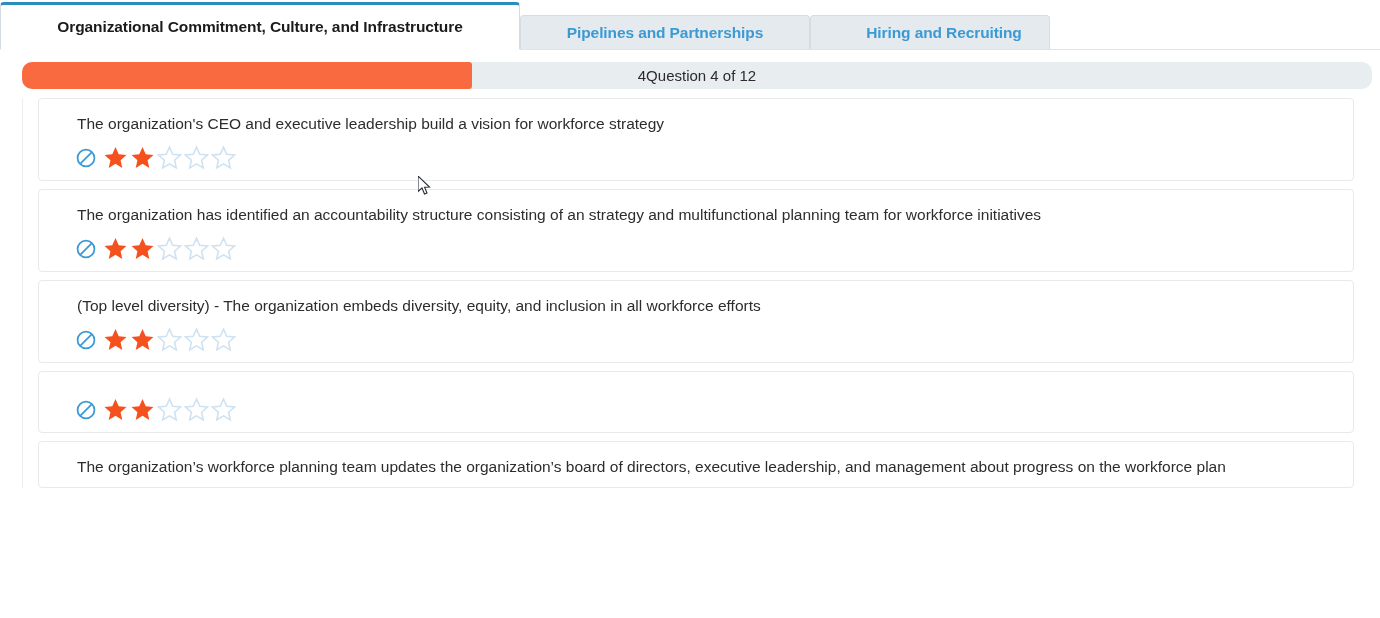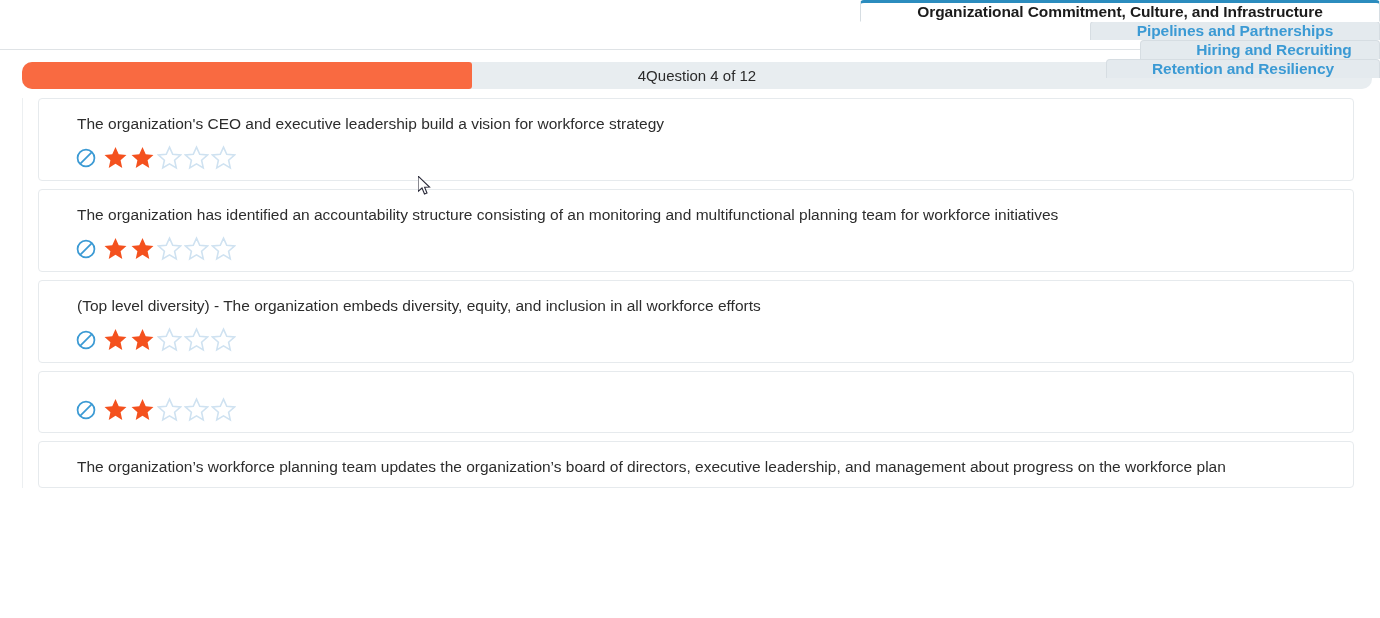--- a/index.html
+++ b/index.html
@@ -16,21 +16,20 @@
   
   .tabbar {
     position: relative;
     height: 50px;
     width: 1380px;
     background: #ffffff;
     border-bottom: 1px solid #dfe3e6;
     display: flex;
     align-items: flex-end;
     padding-left: 0px;
-    flex-direction: column;
   }
   .tab {
     height: 48px;
     display: flex;
     align-items: center;
     justify-content: center;
     font-size: 15.5px;
     font-weight: bold;
     letter-spacing: -0.1px;
     border-top-left-radius: 4px;
@@ -134,23 +133,20 @@
 <div class="tabbar">
   <div class="tab active">
     <span>Organizational Commitment, Culture, and Infrastructure</span>
   </div>
   <div class="tab inactive t2">
     <span>Pipelines and Partnerships</span>
   </div>
   <div class="tab inactive t3">
     <span>Hiring and Recruiting</span>
   </div>
-  <div class="tab inactive t4">
-    <span>Retention and Resiliency</span>
-  </div>
 </div>
 
 <div class="progress-wrap">
   <div class="progress-fill" style="width: 33.3%;"></div>
   <div class="progress-label">4Question 4 of 12</div>
 </div>
 
 <div class="list">
 
   <div class="qcard">
@@ -184,21 +180,21 @@
         </span>
       <span>
           <svg width="25" height="25" viewBox="0 0 24 24">
             <polygon points="12,2 15.1,8.9 22.5,9.6 16.9,14.6 18.5,22 12,18.1 5.5,22 7.1,14.6 1.5,9.6 8.9,8.9" fill="none" stroke="#cfe2f1" stroke-width="1.5"></polygon>
           </svg>
         </span>
     </div>
   </div>
 
   <div class="qcard">
-    <div class="qtext">The organization has identified an accountability structure consisting of an monitoring and multifunctional planning team for workforce initiatives</div>
+    <div class="qtext">The organization has identified an accountability structure consisting of an strategy and multifunctional planning team for workforce initiatives</div>
     <div class="rating">
       <span class="ban">
           <svg width="22" height="22" viewBox="0 0 24 24">
             <circle cx="12" cy="12" r="9.2" fill="none" stroke="#3b9ad4" stroke-width="1.9"></circle>
             <line x1="5.6" y1="18.4" x2="18.4" y2="5.6" stroke="#3b9ad4" stroke-width="1.9"></line>
           </svg>
         </span>
       <span>
           <svg width="25" height="25" viewBox="0 0 24 24">
             <polygon points="12,2 15.1,8.9 22.5,9.6 16.9,14.6 18.5,22 12,18.1 5.5,22 7.1,14.6 1.5,9.6 8.9,8.9" fill="#f4511e"></polygon>

